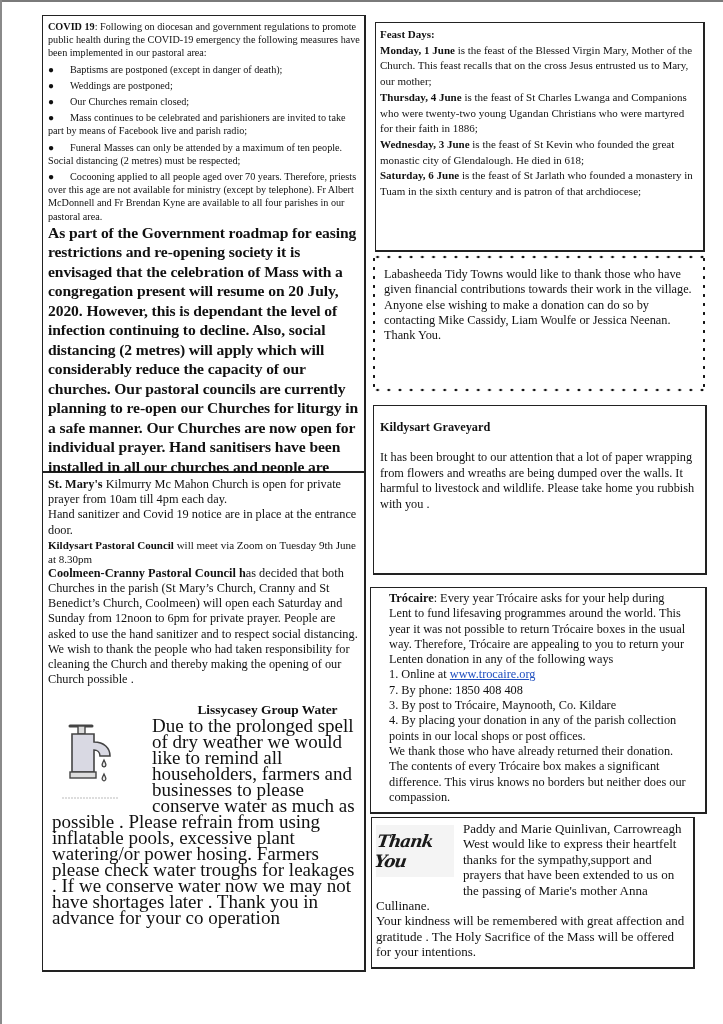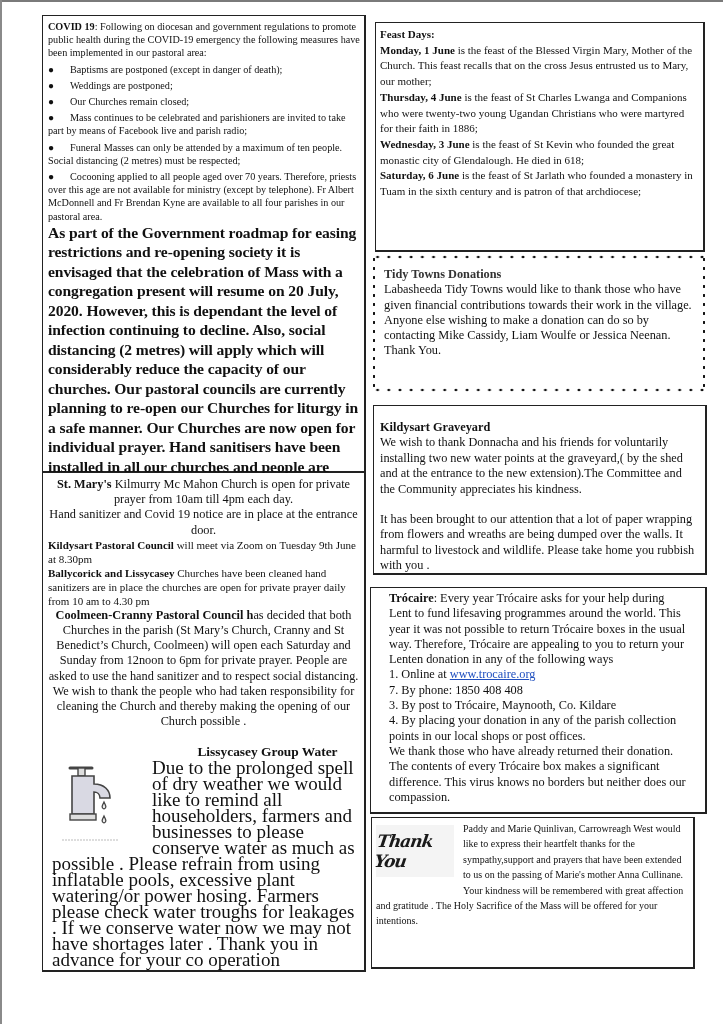--- a/index.html
+++ b/index.html
@@ -29,21 +29,21 @@
   
   #covid-box { left: 42px; top: 15px; width: 324px; height: 458px; padding: 4px 4px 2px 5px; border-width: 1.5px 2px 2px 1.5px; }
   .covid-small { font-size: 10.2px; line-height: 13.2px; }
   .bullet { display: flex; font-size: 10.2px; line-height: 13.2px; margin-top: 3px; }
   .bullet .dot { width: 22px; flex: 0 0 22px; font-size: 10px; }
   .bullet-wrap { font-size: 10.2px; line-height: 13.2px; margin-top: 3px; text-indent: 0; }
   .bullet-wrap .dot { display: inline-block; width: 22px; }
   .covid-big { font-size: 15.6px; line-height: 19.5px; font-weight: bold; margin-top: 0px; letter-spacing: -0.1px; }
 
   #stmary-box { left: 42px; top: 473px; width: 324px; height: 499px; padding: 4px 5px; border-width: 0 2px 2px 1.5px; }
-  .sm-text { font-size: 12.3px; line-height: 15.2px; text-align: center; }
+  .sm-text { font-size: 12.3px; line-height: 15.2px; }
   .sm-small { font-size: 11px; line-height: 14px; }
   .water { position: relative; margin-top: 14px; }
   .water-title { font-size: 13.4px; line-height: 17px; font-weight: bold; text-align: center; padding-left: 128px; }
   .water-float { float: left; width: 104px; height: 88px; }
   .water-body { font-size: 19px; line-height: 16px; padding-left: 4px; }
 
   
   #feast-box { left: 375px; top: 22px; width: 330px; height: 230px; padding: 4px 4px; border-width: 1.5px 2px 2px 1.5px; }
   .feast { font-size: 11px; line-height: 15.7px; }
 
@@ -57,21 +57,21 @@
   .tidy-inner { position: absolute; left: 12px; top: 12px; width: 318px; font-size: 12.3px; line-height: 15.3px; }
 
   #grave-box { left: 373px; top: 405px; width: 334px; height: 170px; padding: 14px 6px; border-width: 1.5px 2px 2px 1.5px; }
   .grave { font-size: 12.3px; line-height: 15.4px; }
 
   #trocaire-box { left: 370px; top: 587px; width: 337px; height: 227px; padding: 3px 18px; border-width: 1.5px 2px 2px 1.5px; }
   .troc { font-size: 12.3px; line-height: 15.3px; }
   .link { color: #1f4fbf; text-decoration: underline; }
 
   #thanks-box { left: 371px; top: 817px; width: 324px; height: 152px; padding: 3px 4px; border-width: 1.5px 2px 2px 1.5px; }
-  .thanks { font-size: 10px; line-height: 15.4px; }
+  .thanks { font-size: 13px; line-height: 15.4px; }
   .ty-float { float: left; width: 84px; height: 62px; margin-right: 3px; }
   .ty-img { width: 78px; height: 52px; background: #f4f4f4; display: flex; align-items: center; justify-content: center; margin-top: 4px; }
   .ty-img span { font-family: "DejaVu Serif", serif; font-style: italic; font-weight: bold; font-size: 17px; color: #1a1a1a; letter-spacing: -1px; transform: skewX(-8deg); }
 </style>
 </head>
 <body>
 
 <div class="page-edge-top"></div>
 <div class="page-edge-left"></div>
 
@@ -92,21 +92,20 @@
   <p class="bullet-wrap"><span class="dot">●</span><span>Mass continues to be celebrated and parishioners are invited to take part by means of Facebook live and parish radio;</span></p>
   <p class="bullet-wrap"><span class="dot">●</span><span>Funeral Masses can only be attended by a maximum of ten people. Social distancing (2 metres) must be respected;</span></p>
   <p class="bullet-wrap"><span class="dot">●</span><span>Cocooning applied to all people aged over 70 years. Therefore, priests over this age are not available for ministry (except by telephone). Fr Albert McDonnell and Fr Brendan Kyne are available to all four parishes in our pastoral area.</span></p>
   <p class="covid-big">As part of the Government roadmap for easing restrictions and re-opening society it is envisaged that the celebration of Mass with a congregation present will resume on 20 July, 2020. However, this is dependant the level of infection continuing to decline. Also, social distancing (2 metres) will apply which will considerably reduce the capacity of our churches. Our pastoral councils are currently planning to re-open our Churches for liturgy in a safe manner.  Our Churches are now open for individual prayer. Hand sanitisers have been installed in all our churches and people are asked not to gather in groups and to respect social distancing (2 metres).</p>
 </div>
 
 <div class="box" id="stmary-box">
   <p class="sm-text"><span class="b">St. Mary's</span><span>  Kilmurry  Mc Mahon  Church is open for private prayer from 10am till 4pm each day.</span></p>
   <p class="sm-text">Hand sanitizer  and Covid 19 notice  are in place  at the entrance door.</p>
   <p class="sm-small"><span class="b">Kildysart Pastoral Council</span><span>  will meet via Zoom on Tuesday 9th June at 8.30pm</span></p>
-  <p class="sm-small"><span class="b">Ballycorick and Lissycasey</span><span> Churches  have been cleaned  hand sanitizers are in place the churches are open for private prayer daily from 10 am to 4.30 pm</span></p>
   <p class="sm-text"><span class="b">Coolmeen-Cranny Pastoral Council h</span><span>as decided that both Churches in the parish (St Mary’s Church, Cranny and St Benedict’s Church, Coolmeen) will open each Saturday and Sunday from 12noon to 6pm for private prayer. People are asked to use the hand sanitizer and to respect social distancing. We wish to thank the people who had taken responsibility for cleaning the Church and thereby making the opening of our Church possible .</span></p>
 
   <div class="water">
     <p class="water-title">Lissycasey Group Water</p>
     <div class="water-float">
       <svg width="90" height="86" viewBox="0 0 90 86">
         <line x1="22" y1="8" x2="44" y2="8" stroke="#444" stroke-width="3" stroke-linecap="round"></line>
         <rect x="30" y="8" width="7" height="8" fill="#ddd" stroke="#444" stroke-width="1.4"></rect>
         <path d="M24 16 h22 v8 c10 0 16 6 16 14 h-10 c0 -4 -3 -6 -6 -6 v22 h-22 z" fill="#d9d9e3" stroke="#444" stroke-width="1.6"></path>
         <rect x="22" y="54" width="26" height="6" fill="#ddd" stroke="#444" stroke-width="1.4"></rect>
@@ -126,28 +125,26 @@
   <p class="feast"><span class="b">Wednesday, 3 June</span><span> is the feast of St Kevin who founded the great monastic city of Glendalough. He died in 618;</span></p>
   <p class="feast"><span class="b">Saturday, 6 June</span><span> is the feast of St Jarlath who founded a monastery in Tuam in the sixth century and is patron of that archdiocese;</span></p>
 </div>
 
 <div class="box" id="tidy-box">
   <div class="dots-h" style="top:0;"></div>
   <div class="dots-h" style="top:133px;"></div>
   <div class="dots-v" style="left:0;"></div>
   <div class="dots-v" style="left:330px;"></div>
   <div class="tidy-inner">
-    <p class="b" style="color:#333;">Tidy Towns Donations</p>
     <p>Labasheeda Tidy Towns would like to thank those who have given financial contributions towards their work in the village. Anyone else wishing to make a donation can do so by contacting Mike Cassidy, Liam Woulfe or Jessica Neenan. Thank You.</p>
   </div>
 </div>
 
 <div class="box" id="grave-box">
   <p class="grave b">Kildysart Graveyard</p>
-  <p class="grave">We wish to thank Donnacha and his friends  for voluntarily installing two new water points at the graveyard,( by the shed and at the entrance to the new extension).The Committee  and the Community  appreciates his kindness.</p>
   <p class="grave" style="margin-top:15px;">It has been brought to our attention that a lot of paper wrapping from flowers and wreaths are  being dumped over the walls. It  harmful to livestock and  wildlife. Please take home you rubbish with  you .</p>
 </div>
 
 <div class="box" id="trocaire-box">
   <p class="troc"><span class="b">Trócaire</span><span>: Every year Trócaire asks for your help during Lent to fund lifesaving programmes around the world. This year it was not possible to return Trócaire boxes in the usual way. Therefore, Trócaire are appealing to you to return your Lenten donation in any of the following ways</span></p>
   <p class="troc"><span>1.  Online at </span><span class="link">www.trocaire.org</span></p>
   <p class="troc">7. By phone: 1850 408 408</p>
   <p class="troc">3. By post to Trócaire, Maynooth, Co. Kildare</p>
   <p class="troc">4. By placing your donation in any of the parish collection points in our local shops or post offices.</p>
   <p class="troc">We thank those who have already returned their donation. The contents of every Trócaire box makes a significant difference. This virus knows no borders but neither does our compassion.</p>

